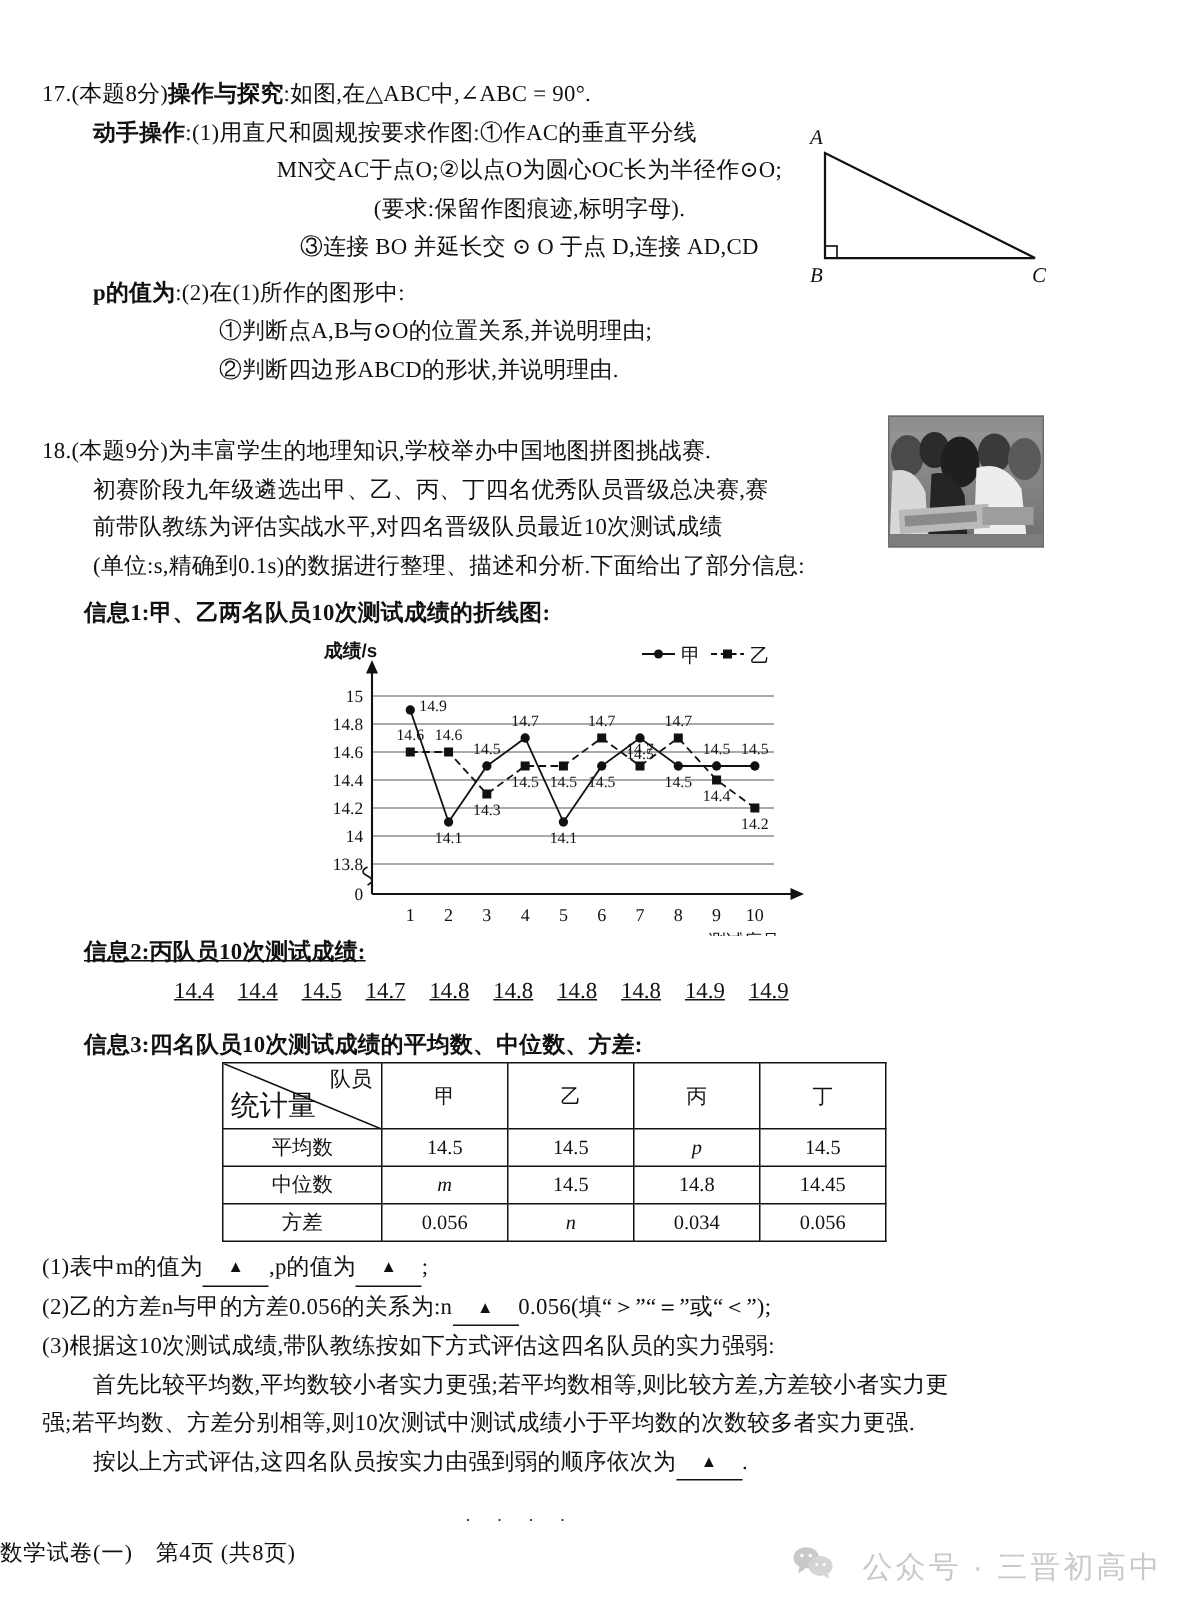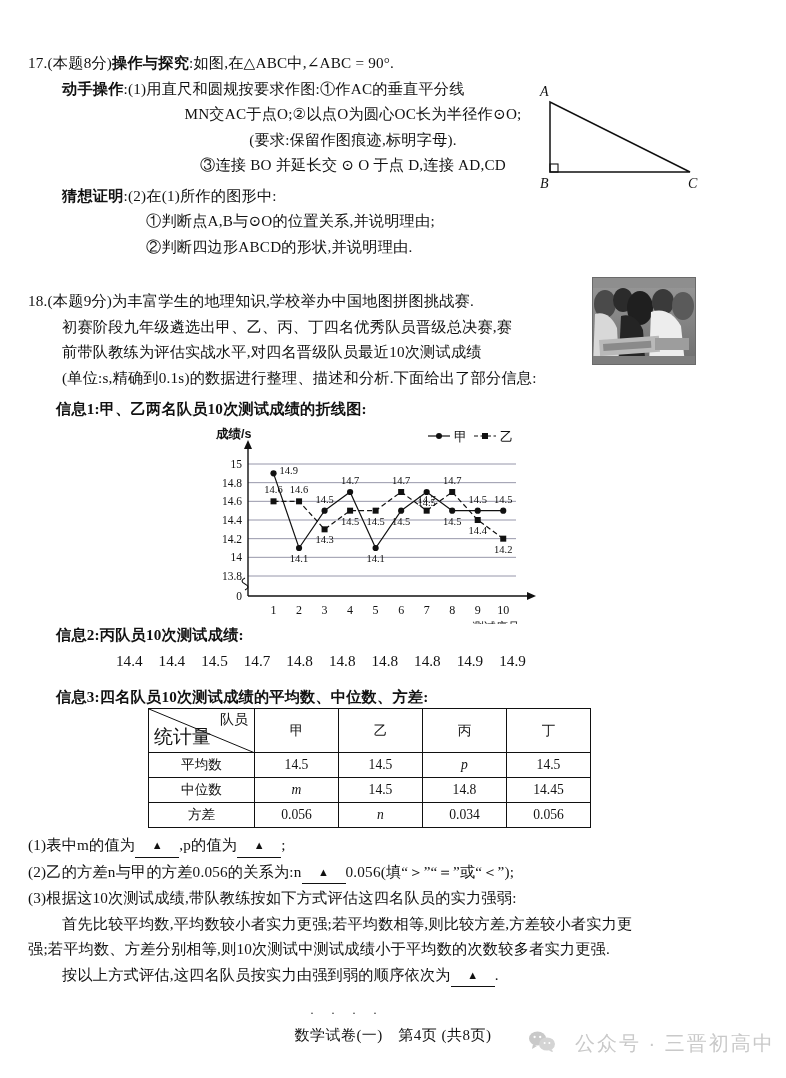--- a/index.html
+++ b/index.html
@@ -46,21 +46,21 @@
   .diag { position:absolute; inset:0; }
   .hdr-a { position:absolute; right:6px; top:2px; font-size:14px; }
   .hdr-b { position:absolute; left:5px; bottom:2px; font-size:19px; }
 
   
   .blank { display:inline-block; min-width:44px; border-bottom:1px solid #111;
            text-align:center; position:relative; top:-1px; }
   .tri-mark { font-size:11px; line-height:1; }
 
   
-  .footer { position:absolute; left:0; top:1026px; width:786px; text-align:center;
+  .footer { position:absolute; left:0; top:1026px; width:786px; text-align:left;
             font-size:15px; letter-spacing:.5px; }
   .dots { position:absolute; left:310px; top:1006px; letter-spacing:7px; font-size:12px; color:#222; }
   .wm { position:absolute; left:528px; top:1030px; display:flex; align-items:center;
         gap:19px; color:#c9c9c9; font-size:20px; font-family:"Liberation Sans", sans-serif;
         letter-spacing:2px; }
 </style>
 </head>
 <body>
 
 <div class="page">
@@ -69,21 +69,21 @@
     <div class="line">
       <span class="num">17.</span><span>(本题8分)</span><span class="bold">操作与探究</span><span>:如图,在△ABC中,∠ABC = 90°.</span>
     </div>
     <div class="line indent1">
       <span class="bold">动手操作</span><span>:(1)用直尺和圆规按要求作图:①作AC的垂直平分线</span>
     </div>
     <div class="line indent2">MN交AC于点O;②以点O为圆心OC长为半径作⊙O;</div>
     <div class="line indent2">(要求:保留作图痕迹,标明字母).</div>
     <div class="line indent2">③连接 BO 并延长交 ⊙ O 于点 D,连接 AD,CD</div>
     <div class="line indent1" style="margin-top:5px;">
-      <span class="bold">猜想证明</span><span>:(2)在(1)所作的图形中:</span>
+      <span class="bold">p的值为</span><span>:(2)在(1)所作的图形中:</span>
     </div>
     <div class="line indent3">①判断点A,B与⊙O的位置关系,并说明理由;</div>
     <div class="line indent3">②判断四边形ABCD的形状,并说明理由.</div>
   </div>
 
   <div class="fig-tri">
     <svg width="180" height="108" viewBox="0 0 180 108">
       <polygon points="22,18 22,88 162,88" fill="none" stroke="#111" stroke-width="1.5"></polygon>
       <rect x="22" y="80" width="8" height="8" fill="none" stroke="#111" stroke-width="1.1"></rect>
       <text x="12" y="12" font-family="Liberation Serif, serif" font-style="italic" font-size="14" fill="#111">A</text>
@@ -210,21 +210,21 @@
         <text x="307.23809523809524" y="128.66666666666677" text-anchor="middle" font-family="Liberation Serif, serif" font-size="10.5" fill="#111">14.2</text>
         <line x1="232" y1="12" x2="254" y2="12" stroke="#111" stroke-width="1.2"></line>
         <circle cx="243" cy="12" r="3" fill="#111"></circle>
         <text x="258" y="17" font-family="Liberation Sans, sans-serif" font-size="13" fill="#111">甲</text>
         <line x1="278" y1="12" x2="300" y2="12" stroke="#111" stroke-width="1.2" stroke-dasharray="4,2.5"></line>
         <rect x="286" y="9" width="6" height="6" fill="#111"></rect>
         <text x="304" y="17" font-family="Liberation Sans, sans-serif" font-size="13" fill="#111">乙</text>
       </svg>
   </div>
 
-  <div class="q-block" style="left:56px; top:622px;">
+  <div class="q-block" style="left:56px; top:622px;text-decoration:underline;">
     <div class="line">
       <span class="bold">信息2</span><span class="bold">:丙队员10次测试成绩:</span>
     </div>
     <div class="line" id="info2-values" style="padding-left:60px; letter-spacing:0;"><span class="num" style="margin-right: 16px;">14.4</span><span class="num" style="margin-right: 16px;">14.4</span><span class="num" style="margin-right: 16px;">14.5</span><span class="num" style="margin-right: 16px;">14.7</span><span class="num" style="margin-right: 16px;">14.8</span><span class="num" style="margin-right: 16px;">14.8</span><span class="num" style="margin-right: 16px;">14.8</span><span class="num" style="margin-right: 16px;">14.8</span><span class="num" style="margin-right: 16px;">14.9</span><span class="num" style="margin-right: 16px;">14.9</span></div>
   </div>
 
   <div class="q-block" style="left:56px; top:684px;">
     <div class="line">
       <span class="bold">信息3</span><span class="bold">:四名队员10次测试成绩的平均数、中位数、方差:</span>
     </div>

